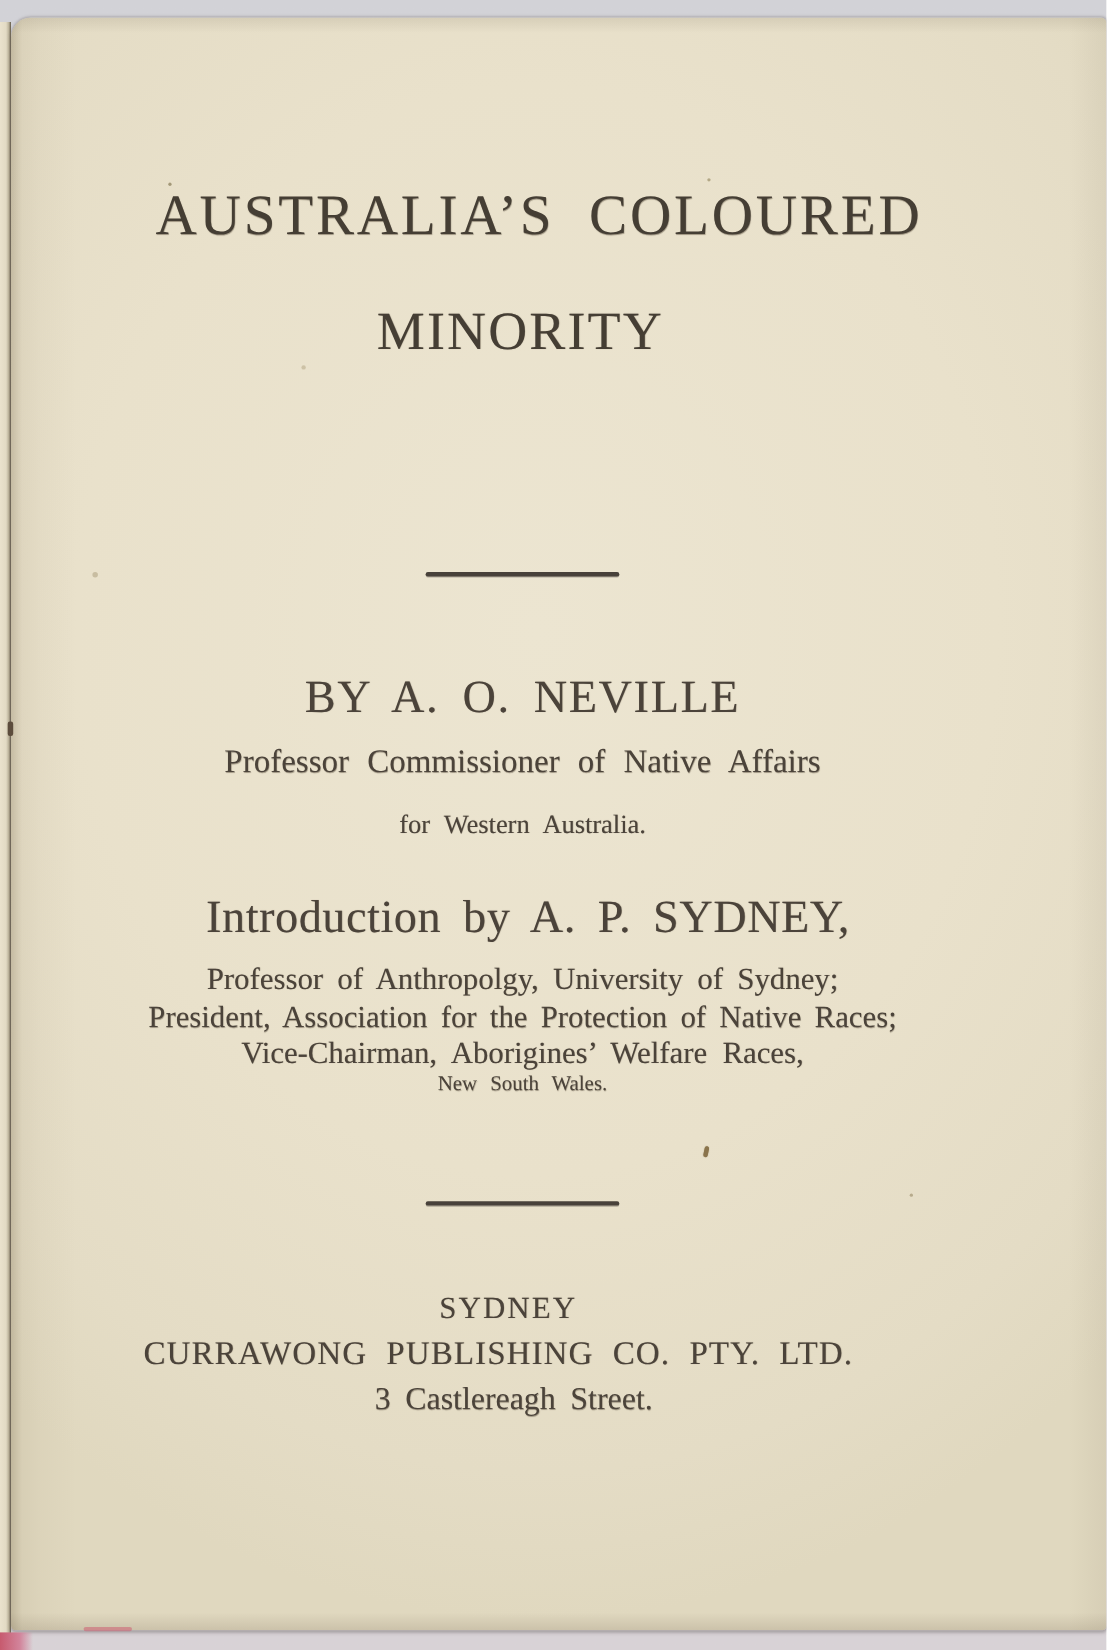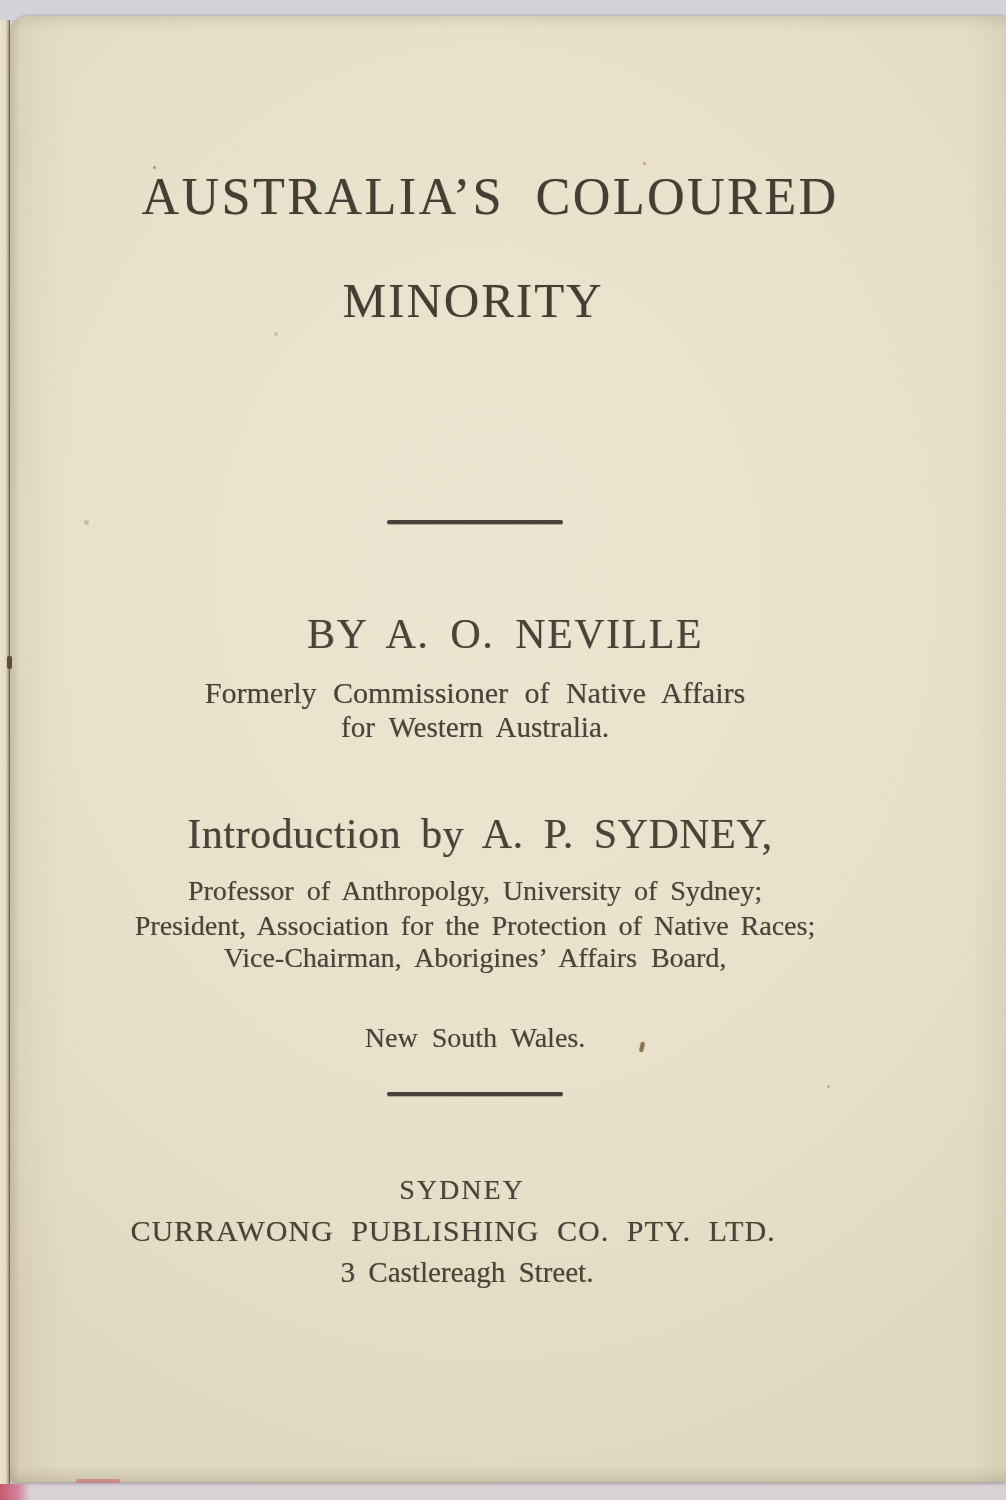--- a/index.html
+++ b/index.html
@@ -114,44 +114,43 @@
     box-shadow: 0 1px 0 rgba(72,65,58,0.35);
   }
   .rule-1 { top: 520px; }
   .rule-2 { top: 1092px; }
 
   .byline {
     top: 613px;
     font-size: 42px;
     letter-spacing: 1.5px;
     word-spacing: 9px;
-    padding-left: 30px;
   }
   .byline-note-1 {
     top: 678px;
     font-size: 30px;
     word-spacing: 9px;
   }
   .byline-note-2 {
-    top: 713px;
-    font-size: 29px;
+    top: 738px;
+    font-size: 24px;
     word-spacing: 7px;
   }
 
   .intro-heading {
     top: 813px;
     font-size: 42px;
     word-spacing: 9px;
     letter-spacing: 0.5px;
     transform: translateX(5px);
   }
   .affil-1 { top: 877px; font-size: 28px; word-spacing: 6px; }
   .affil-2 { top: 912px; font-size: 28px; word-spacing: 5px; }
   .affil-3 { top: 944px; font-size: 28px; word-spacing: 7px; }
-  .affil-4 { top: 1024px; font-size: 28px; word-spacing: 7px; }
+  .affil-4 { top: 976px; font-size: 19px; word-spacing: 7px; }
 
   .imprint-city    { top: 1176px; font-size: 28px; letter-spacing: 2px; transform: translateX(-13px); }
   .imprint-pub     { top: 1216px; font-size: 30px; letter-spacing: 1px; word-spacing: 9px; transform: translateX(-22px); }
   .imprint-address { top: 1258px; font-size: 29px; word-spacing: 6px; transform: translateX(-8px); }
 
   
   .speck {
     position: absolute;
     border-radius: 50%;
     pointer-events: none;
@@ -202,31 +201,31 @@
 
     <div class="line title-1">AUSTRALIA’S COLOURED</div>
 
     <div class="line title-2">MINORITY</div>
 
 
     <div class="rule rule-1"></div>
 
     <div class="line byline">BY A. O. NEVILLE</div>
 
-    <div class="line byline-note-1">Formerly Commissioner of Native Affairs</div>
+    <div class="line byline-note-1">Professor Commissioner of Native Affairs</div>
 
     <div class="line byline-note-2">for Western Australia.</div>
 
     <div class="line intro-heading">Introduction by A. P. SYDNEY,</div>
 
     <div class="line affil-2">President, Association for the Protection of Native Races;</div>
 
     <div class="line affil-1">Professor of Anthropolgy, University of Sydney;</div>
 
-    <div class="line affil-3">Vice-Chairman, Aborigines’ Affairs Board,</div>
+    <div class="line affil-3">Vice-Chairman, Aborigines’ Welfare Races,</div>
 
     <div class="line affil-4">New South Wales.</div>
 
     <div class="rule rule-2"></div>
 
     <div class="line imprint-city">SYDNEY</div>
 
     <div class="line imprint-pub">CURRAWONG PUBLISHING CO. PTY. LTD.</div>
 
     <div class="line imprint-address">3 Castlereagh Street.</div>

